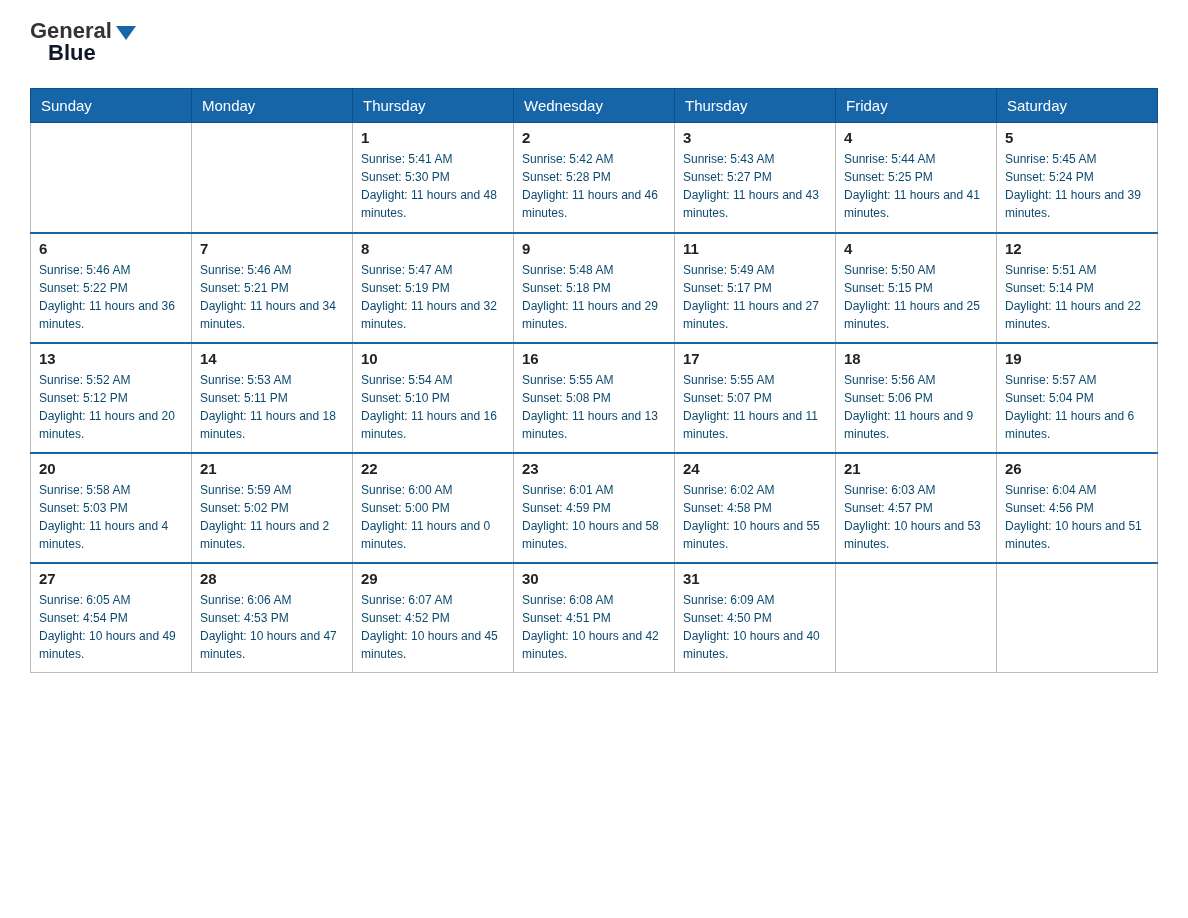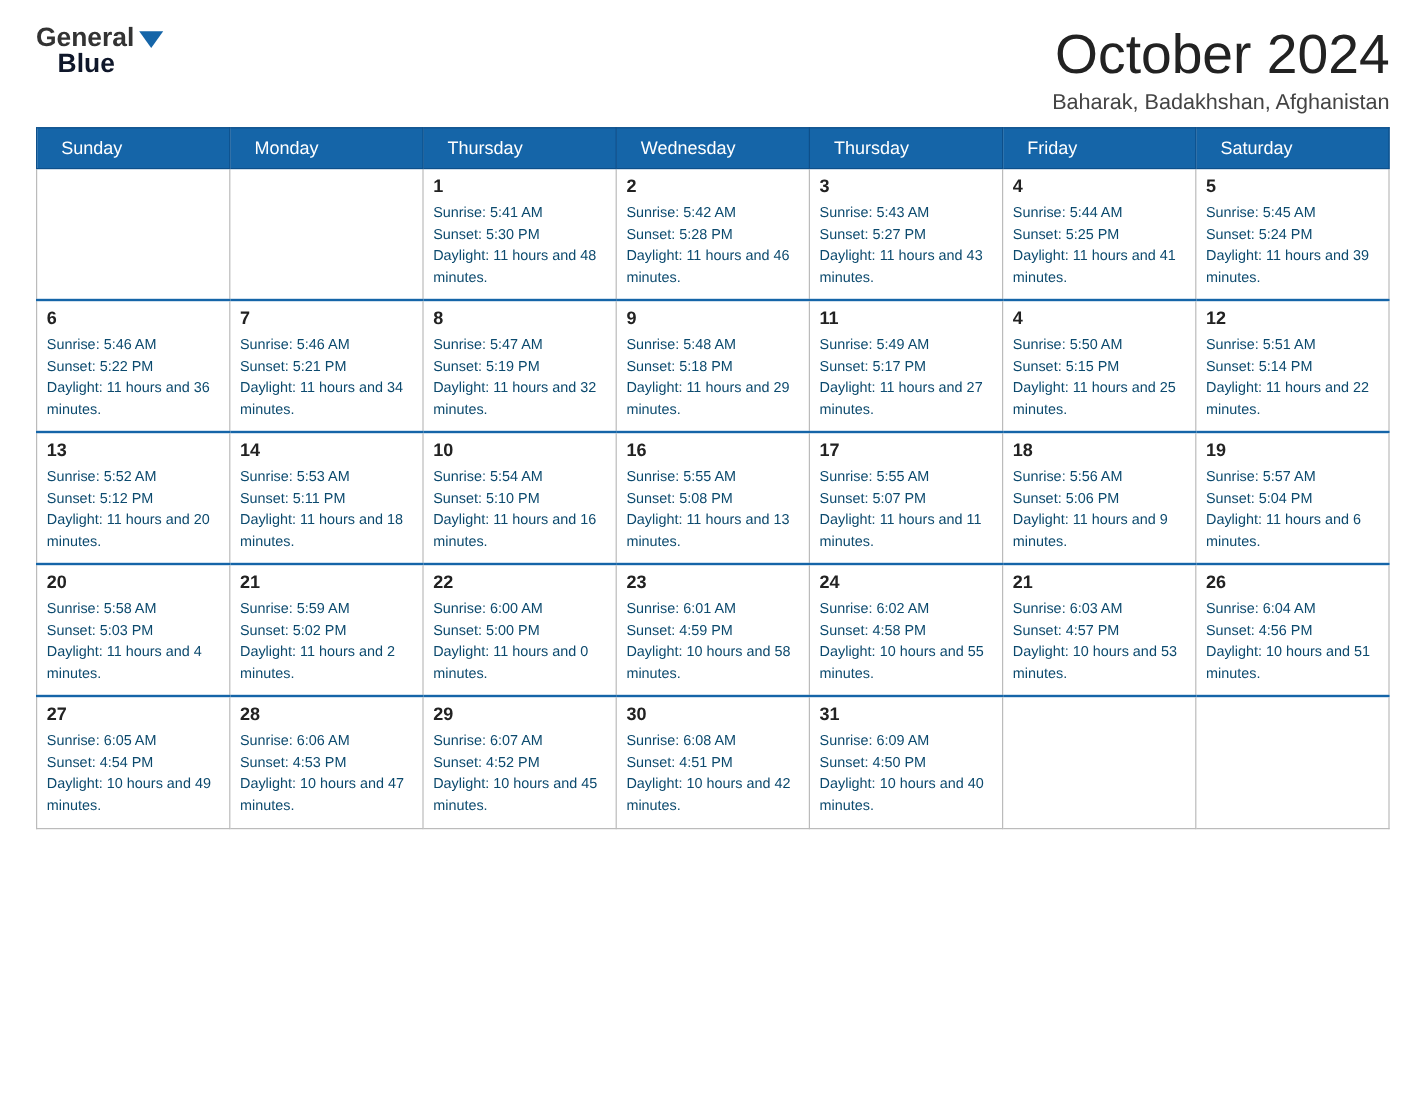--- a/index.html
+++ b/index.html
@@ -6,21 +6,21 @@
     body {
       font-family: Arial, Helvetica, sans-serif;
       background: #fff;
       padding: 20px 30px;
       color: #222;
     }
     .header {
       display: flex;
       justify-content: space-between;
       align-items: flex-start;
-      margin-bottom: 10px;
+      margin-bottom: 24px;
     }
     .logo {
       display: flex;
       flex-direction: column;
       align-items: flex-start;
     }
     .logo-general {
       font-size: 22px;
       font-weight: bold;
       color: #333;
@@ -54,21 +54,21 @@
     .calendar {
       width: 100%;
       border-collapse: collapse;
       margin-top: 10px;
     }
     .calendar th {
       background-color: #1565a8;
       color: #fff;
       font-size: 15px;
       font-weight: normal;
-      padding: 8px 20px;
+      padding: 8px 10px;
       text-align: left;
       border: 1px solid #0d4f8a;
       margin-top: 24px;
     }
     .calendar td {
       border: 1px solid #bbb;
       vertical-align: top;
       padding: 6px 8px;
       width: calc(100% / 7);
       height: 110px;
@@ -99,24 +99,20 @@
 <div class="header">
   <div class="logo">
     <div class="logo-row">
       <span class="logo-general">General</span>
       <span style="display:inline-block;width:0;height:0;border-left:10px solid transparent;border-right:10px solid transparent;border-top:14px solid #1565a8;margin-left:4px;margin-top:4px;"></span>
     </div>
     <div>
       <span class="logo-blue">Blue</span>
     </div>
   </div>
-  <div class="title-section">
-    <div class="month-year">October 2024</div>
-    <div class="location">Baharak, Badakhshan, Afghanistan</div>
-  </div>
 </div>
 
 <table class="calendar">
   <thead>
     <tr>
     <th>Sunday</th>
         <th>Monday</th>
         <th>Thursday</th>
         <th>Wednesday</th>
         <th>Thursday</th>

